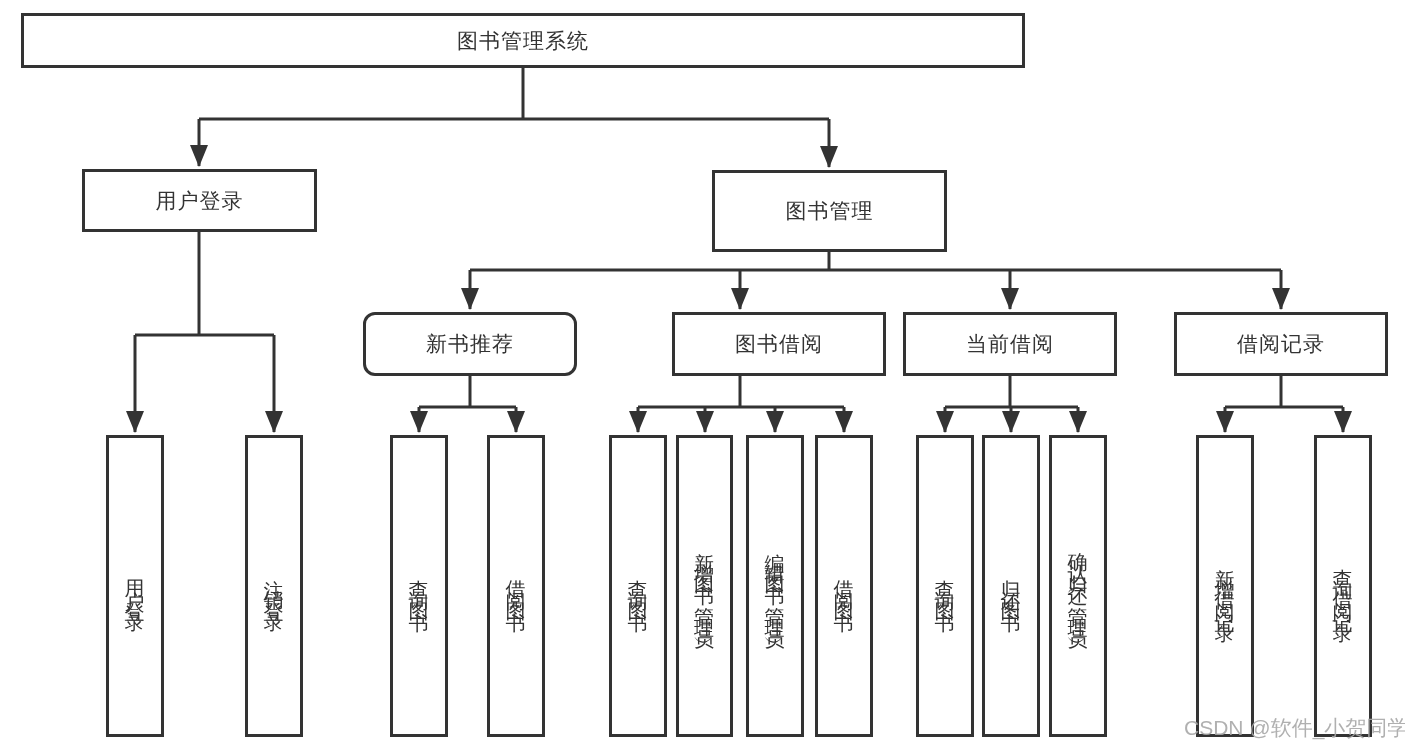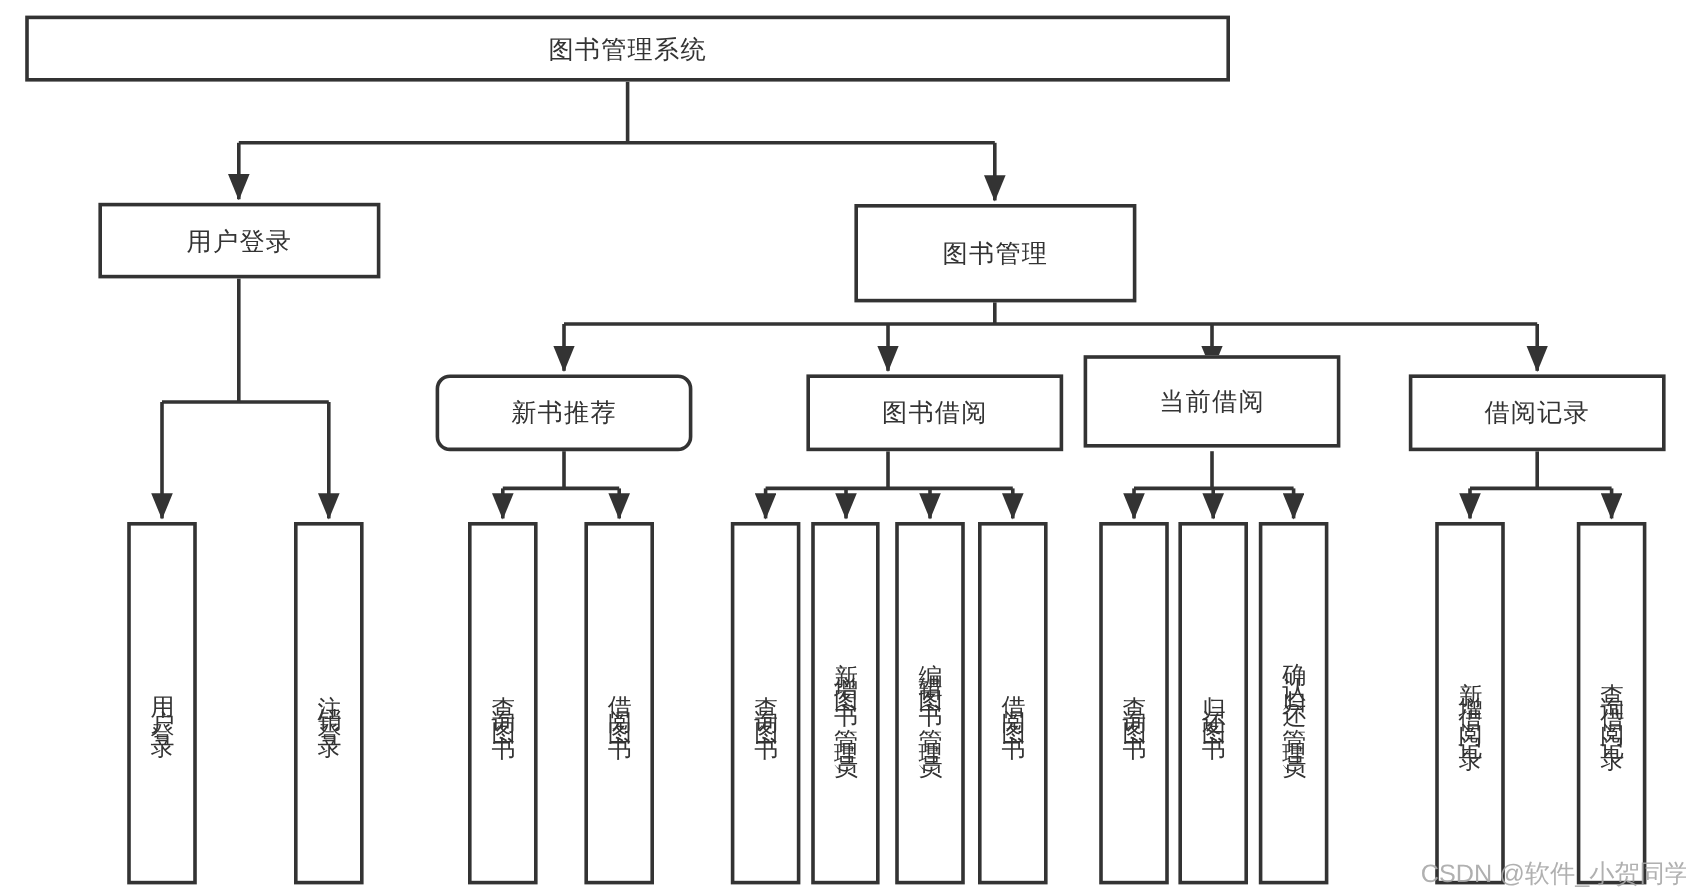--- a/index.html
+++ b/index.html
@@ -102,21 +102,21 @@
   <div class="node hbox" style="left:712px;top:170px;width:235px;height:82px;">
     <span>图书管理</span>
   </div>
 
   <div class="node hbox" style="left:363px;top:312px;width:214px;height:64px;border-radius:12px;">
     <span>新书推荐</span>
   </div>
   <div class="node hbox" style="left:633px;top:312px;width:214px;height:64px;margin-left:39px;">
     <span>图书借阅</span>
   </div>
-  <div class="node hbox" style="left:903px;top:296px;width:214px;height:77px;justify-content:center;">
+  <div class="node hbox" style="left:903px;top:312px;width:214px;height:64px;justify-content:center;">
     <span>当前借阅</span>
   </div>
   <div class="node hbox" style="left:1174px;top:312px;width:214px;height:64px;">
     <span>借阅记录</span>
   </div>
 
   <div class="node vbox" style="left:106px;top:435px;width:58px;height:302px;">
     <span class="vtext">用户登录</span>
   </div>
   <div class="node vbox" style="left:245px;top:435px;width:58px;height:302px;">

